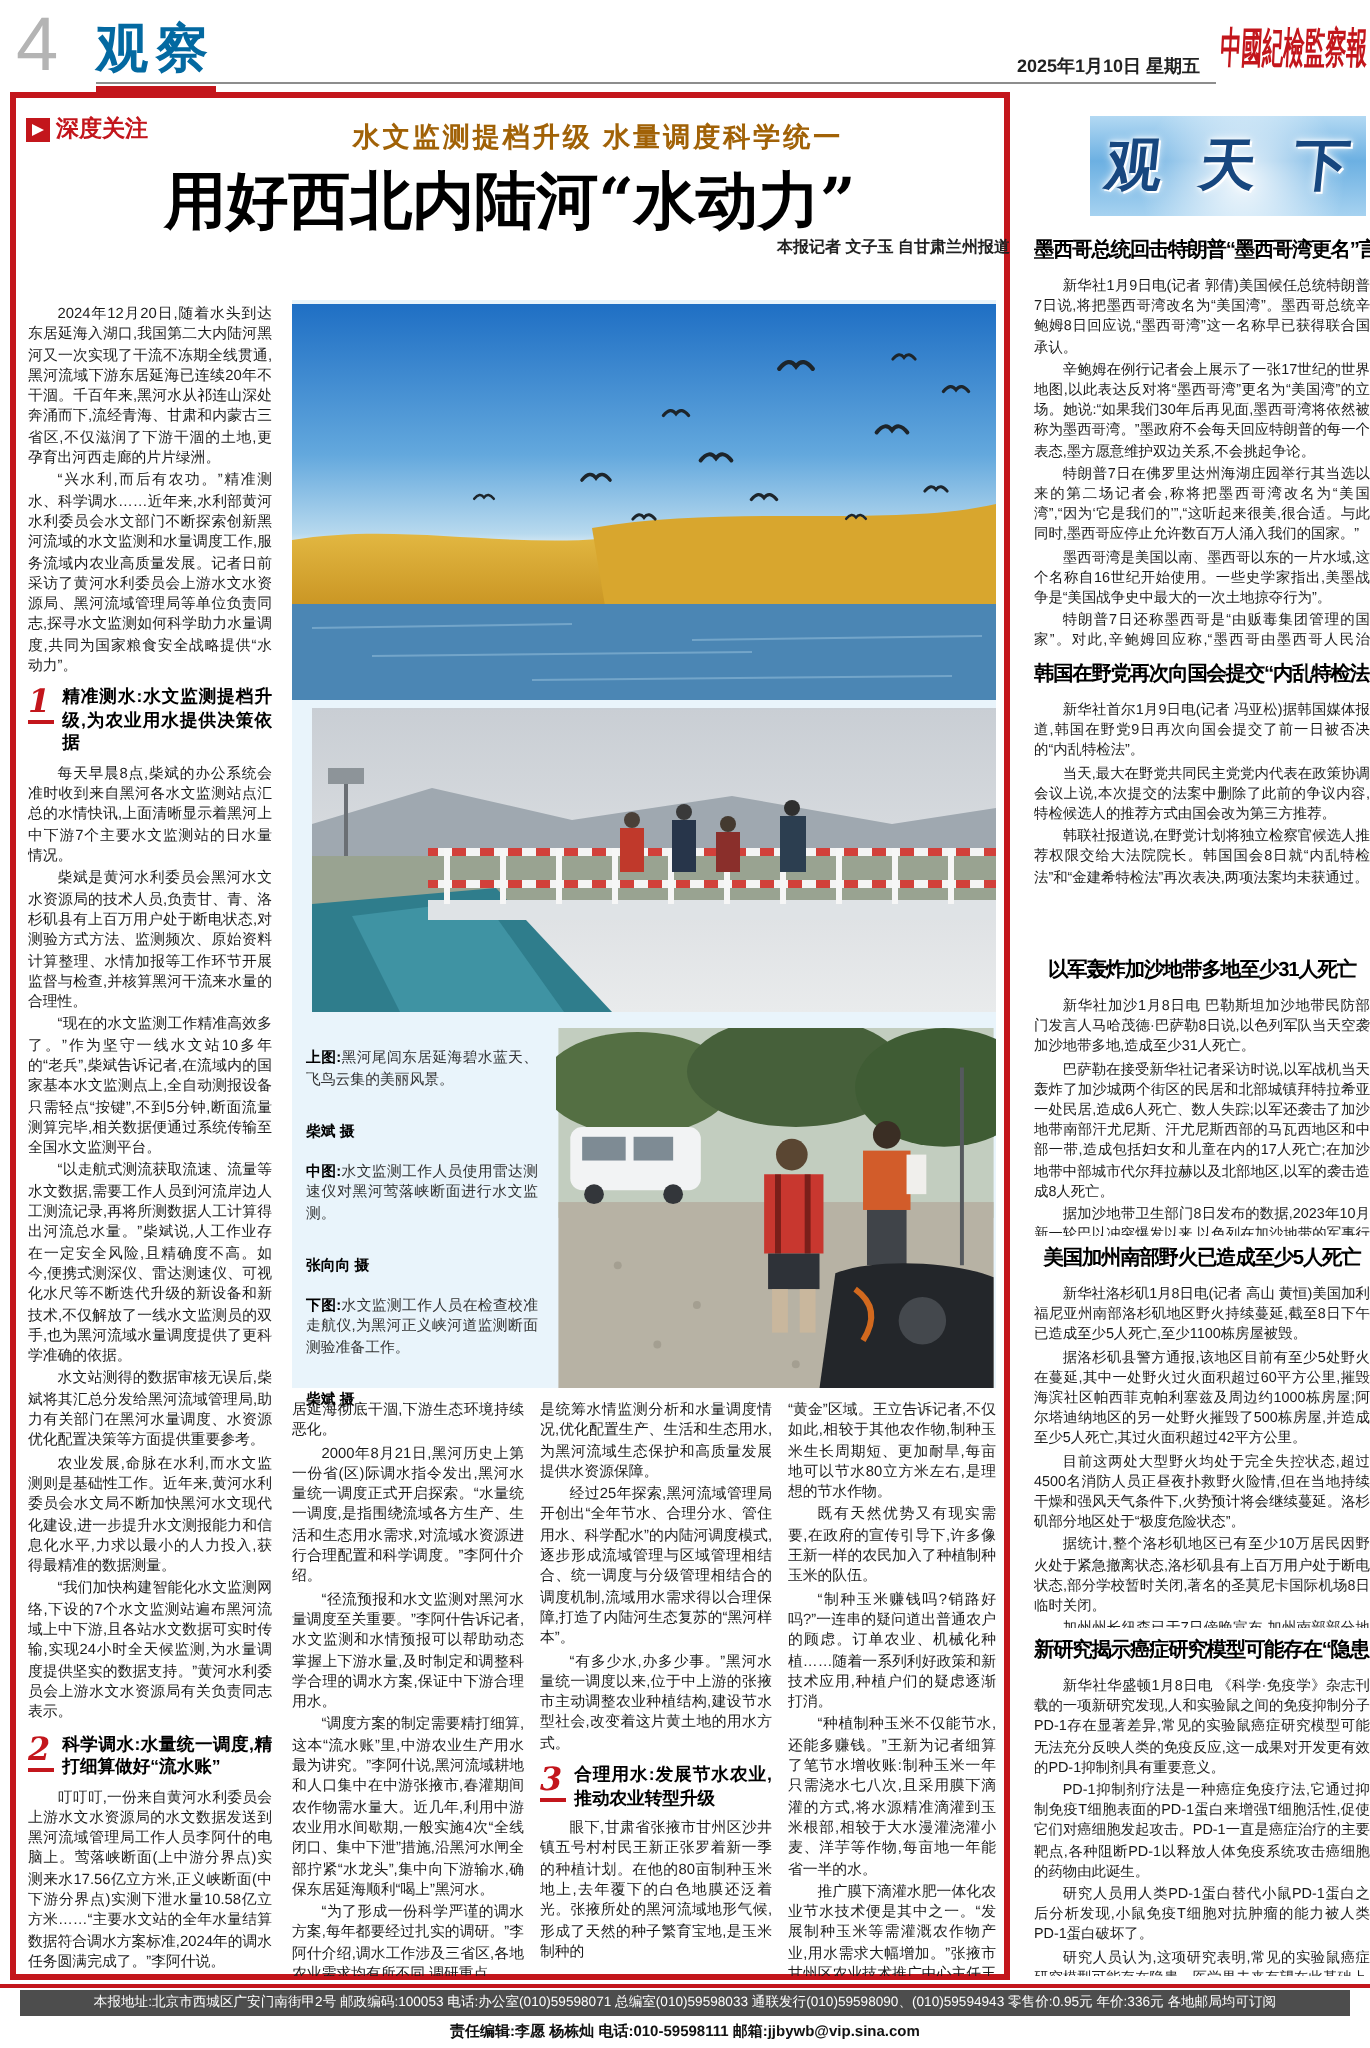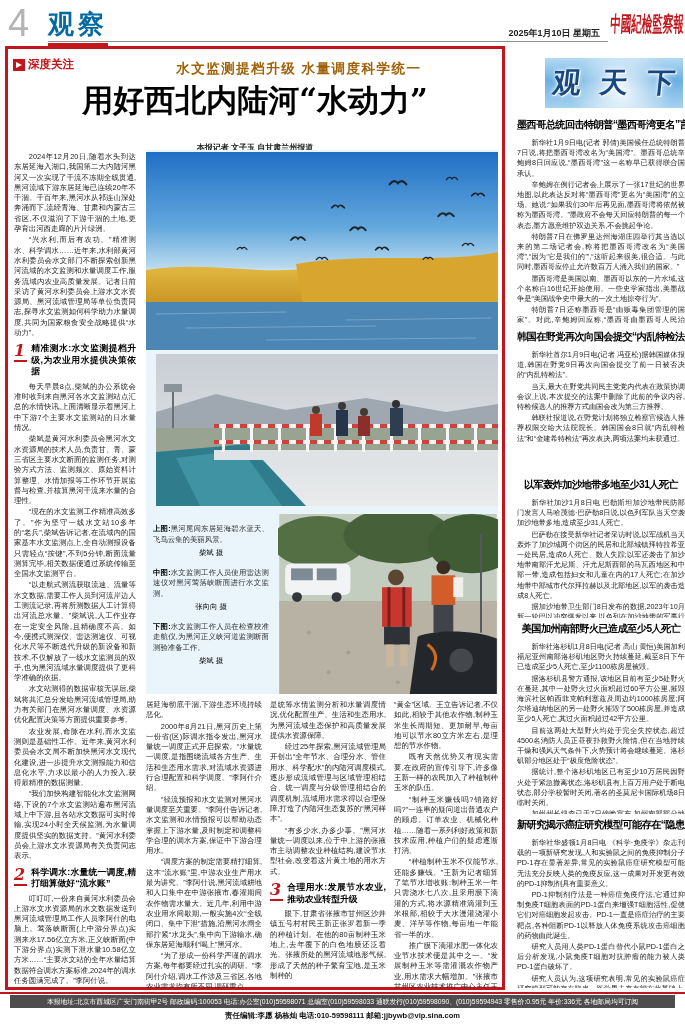--- a/index.html
+++ b/index.html
@@ -18,21 +18,21 @@
             transform:scaleX(.5) skewX(-6deg);transform-origin:left top;}
 
   
   #redbox{left:5px;top:46px;width:500px;height:944px;border:3px solid #c3161c;box-sizing:border-box;background:#fff;}
   #ma-tag{left:13px;top:57px;display:flex;align-items:center;gap:3px;color:#c3161c;font-weight:bold;font-size:11.5px;}
   .tag-icon{width:12px;height:12px;background:#c3161c;display:inline-block;position:relative;}
   .tag-icon::after{content:"";position:absolute;left:3px;top:3px;border-left:6px solid #fff;border-top:3px solid transparent;border-bottom:3px solid transparent;}
   #ma-kicker{left:5px;top:60px;width:500px;text-align:center;font-size:13.5px;font-weight:bold;letter-spacing:1.5px;color:#a16207;padding-left:44px;}
   #ma-title{left:5px;top:80px;width:500px;text-align:center;font-size:31px;font-weight:bold;
             font-family:"DejaVu Serif",serif;color:#000;}
-  #ma-byline{left:5px;top:142px;width:500px;text-align:center;font-size:8px;color:#222;font-weight:bold;}
+  #ma-byline{left:5px;top:118px;width:500px;text-align:right;font-size:8px;color:#222;font-weight:bold;}
 
   
   .col{font-size:7.4px;line-height:10.3px;text-align:justify;color:#1c1c1c;overflow:hidden;}
   .col p{margin:0 0 1px 0;text-indent:2em;}
   .col p.cont{text-indent:0;}
   #col1{left:14px;top:152px;width:122px;height:834px;}
   #col2{left:146px;top:700px;width:116px;height:288px;}
   #col3{left:270px;top:700px;width:116px;height:288px;}
   #col4{left:394px;top:700px;width:104px;height:288px;}
 
@@ -42,21 +42,21 @@
   .sec .st{font-weight:bold;font-size:8.8px;line-height:11.5px;color:#000;}
 
   
   #photo-panel{left:146px;top:150px;width:352px;height:544px;background:#e9f4fb;}
   #photo1{left:146px;top:152px;width:352px;height:198px;}
   #photo2{left:156px;top:354px;width:342px;height:152px;}
   #photo3{left:278px;top:514px;width:220px;height:180px;}
   #captions{left:150px;top:520px;width:122px;height:170px;padding:4px 3px;box-sizing:border-box;}
   .cap{margin:0 0 9px 0;font-size:7.4px;line-height:10.5px;text-align:justify;color:#333;}
   .cap b{color:#000;}
-  .cap .credit{display:block;text-align:center;font-weight:normal;color:#000;margin-top:3px;}
+  .cap .credit{display:block;text-align:left;font-weight:bold;color:#000;margin-top:16px;}
 
   
   #sb-banner{left:545px;top:58px;width:138px;height:50px;
      background:radial-gradient(circle at 55% 65%, rgba(255,255,255,.9), rgba(255,255,255,0) 62%),
                 linear-gradient(180deg,#b3d9f3 0%,#6cb0e2 45%,#a6d2f0 100%);
      display:flex;align-items:center;justify-content:space-between;padding:0 8px;box-sizing:border-box;}
   #sb-banner span{font-size:28px;font-weight:bold;color:#17477f;font-family:"DejaVu Serif",serif;
      transform:skewX(-6deg);text-shadow:0 0 2px #fff,0 0 5px #fff,1px 1px 0 #fff;}
   .sb-art{position:absolute;left:517px;width:168px;overflow:hidden;}
   .sb-hl{font-size:10.2px;font-weight:bold;color:#000;text-align:center;white-space:nowrap;
@@ -96,21 +96,21 @@
     <div>
         <p>2024年12月20日,随着水头到达东居延海入湖口,我国第二大内陆河黑河又一次实现了干流不冻期全线贯通,黑河流域下游东居延海已连续20年不干涸。千百年来,黑河水从祁连山深处奔涌而下,流经青海、甘肃和内蒙古三省区,不仅滋润了下游干涸的土地,更孕育出河西走廊的片片绿洲。</p>
         <p>“兴水利,而后有农功。”精准测水、科学调水……近年来,水利部黄河水利委员会水文部门不断探索创新黑河流域的水文监测和水量调度工作,服务流域内农业高质量发展。记者日前采访了黄河水利委员会上游水文水资源局、黑河流域管理局等单位负责同志,探寻水文监测如何科学助力水量调度,共同为国家粮食安全战略提供“水动力”。</p>
       </div>
     <div class="sec">
       <span class="num">1</span>
       <span class="st">精准测水:水文监测提档升级,为农业用水提供决策依据</span>
     </div>
     <div>
         <p>每天早晨8点,柴斌的办公系统会准时收到来自黑河各水文监测站点汇总的水情快讯,上面清晰显示着黑河上中下游7个主要水文监测站的日水量情况。</p>
-        <p>柴斌是黄河水利委员会黑河水文水资源局的技术人员,负责甘、青、蒙三省区主要水文断面的监测任务,对测验方式方法、监测频次、原始资料计算整理、水情加报等工作环节开展监督与检查,并核算黑河干流来水量的合理性。</p>
+        <p>柴斌是黄河水利委员会黑河水文水资源局的技术人员,负责甘、青、洛杉矶县有上百万用户处于断电状态,对测验方式方法、监测频次、原始资料计算整理、水情加报等工作环节开展监督与检查,并核算黑河干流来水量的合理性。</p>
         <p>“现在的水文监测工作精准高效多了。”作为坚守一线水文站10多年的“老兵”,柴斌告诉记者,在流域内的国家基本水文监测点上,全自动测报设备只需轻点“按键”,不到5分钟,断面流量测算完毕,相关数据便通过系统传输至全国水文监测平台。</p>
         <p>“以走航式测流获取流速、流量等水文数据,需要工作人员到河流岸边人工测流记录,再将所测数据人工计算得出河流总水量。”柴斌说,人工作业存在一定安全风险,且精确度不高。如今,便携式测深仪、雷达测速仪、可视化水尺等不断迭代升级的新设备和新技术,不仅解放了一线水文监测员的双手,也为黑河流域水量调度提供了更科学准确的依据。</p>
         <p>水文站测得的数据审核无误后,柴斌将其汇总分发给黑河流域管理局,助力有关部门在黑河水量调度、水资源优化配置决策等方面提供重要参考。</p>
         <p>农业发展,命脉在水利,而水文监测则是基础性工作。近年来,黄河水利委员会水文局不断加快黑河水文现代化建设,进一步提升水文测报能力和信息化水平,力求以最小的人力投入,获得最精准的数据测量。</p>
         <p>“我们加快构建智能化水文监测网络,下设的7个水文监测站遍布黑河流域上中下游,且各站水文数据可实时传输,实现24小时全天候监测,为水量调度提供坚实的数据支持。”黄河水利委员会上游水文水资源局有关负责同志表示。</p>
       </div>
     <div class="sec">
       <span class="num">2</span>
       <span class="st">科学调水:水量统一调度,精打细算做好“流水账”</span>
     </div>

